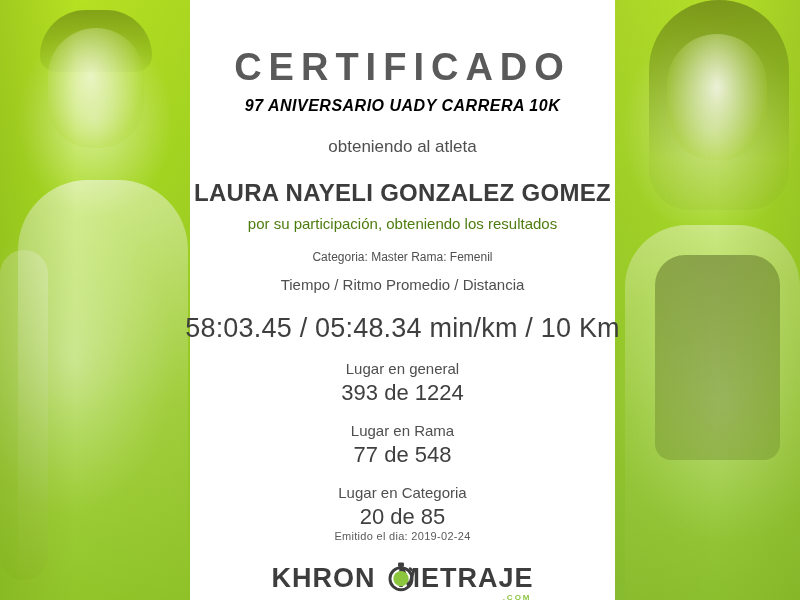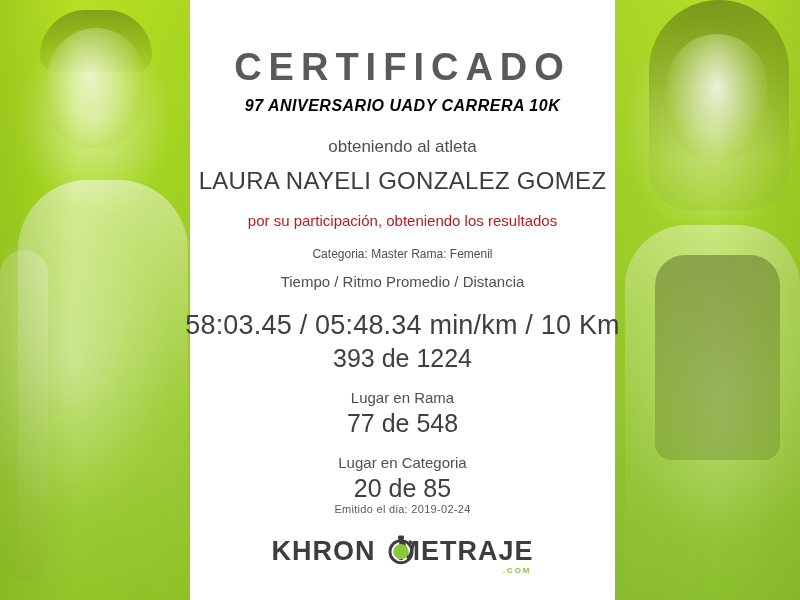--- a/index.html
+++ b/index.html
@@ -132,30 +132,30 @@
     letter-spacing: 0.5px;
     color: #000000;
     font-style: italic;
   }
   .certifies {
     margin-top: 22px;
     font-size: 17px;
     color: #4f4f4f;
   }
   .athlete {
-    margin-top: 10px;
+    margin-top: 22px;
     font-size: 24px;
-    font-weight: normal;
+    font-weight: bold;
     color: #3c3c3c;
     letter-spacing: 0.3px;
   }
   .participation {
-    margin-top: 17px;
+    margin-top: 8px;
     font-size: 15px;
-    color: #b91c1c;
+    color: #4d7c0f;
     text-align: center;
   }
   .category-line {
     margin-top: 18px;
     font-size: 12px;
     color: #4f4f4f;
   }
   .metrics-label {
     margin-top: 12px;
     font-size: 15px;
@@ -168,21 +168,21 @@
     letter-spacing: 0.2px;
     white-space: nowrap;
   }
   .result-label {
     margin-top: 16px;
     font-size: 15px;
     color: #4f4f4f;
   }
   .result-value {
     margin-top: 3px;
-    font-size: 25px;
+    font-size: 22px;
     color: #3f3f3f;
   }
   .emitted {
     font-size: 11px;
     color: #5a5a5a;
     letter-spacing: 0.3px;
   }
 
   
   .logo {
@@ -246,20 +246,21 @@
     <div class="title">CERTIFICADO</div>
     <div class="subtitle">97 ANIVERSARIO UADY CARRERA 10K</div>
     <div class="certifies">obteniendo al atleta</div>
     <div class="athlete">LAURA NAYELI GONZALEZ GOMEZ</div>
     <div class="participation">por su participación, obteniendo los resultados</div>
     <div class="category-line">Categoria: Master Rama: Femenil</div>
 
     <div class="metrics-label">Tiempo / Ritmo Promedio / Distancia</div>
     <div class="metrics-value">58:03.45 / 05:48.34 min/km / 10 Km</div>
 
+    <div class="result-label">Lugar en general</div>
     <div class="result-value">393 de 1224</div>
 
     <div class="result-label">Lugar en Rama</div>
     <div class="result-value">77 de 548</div>
 
     <div class="result-label">Lugar en Categoria</div>
     <div class="result-value">20 de 85</div>
 
     <div class="emitted">Emitido el dia: 2019-02-24</div>
 

